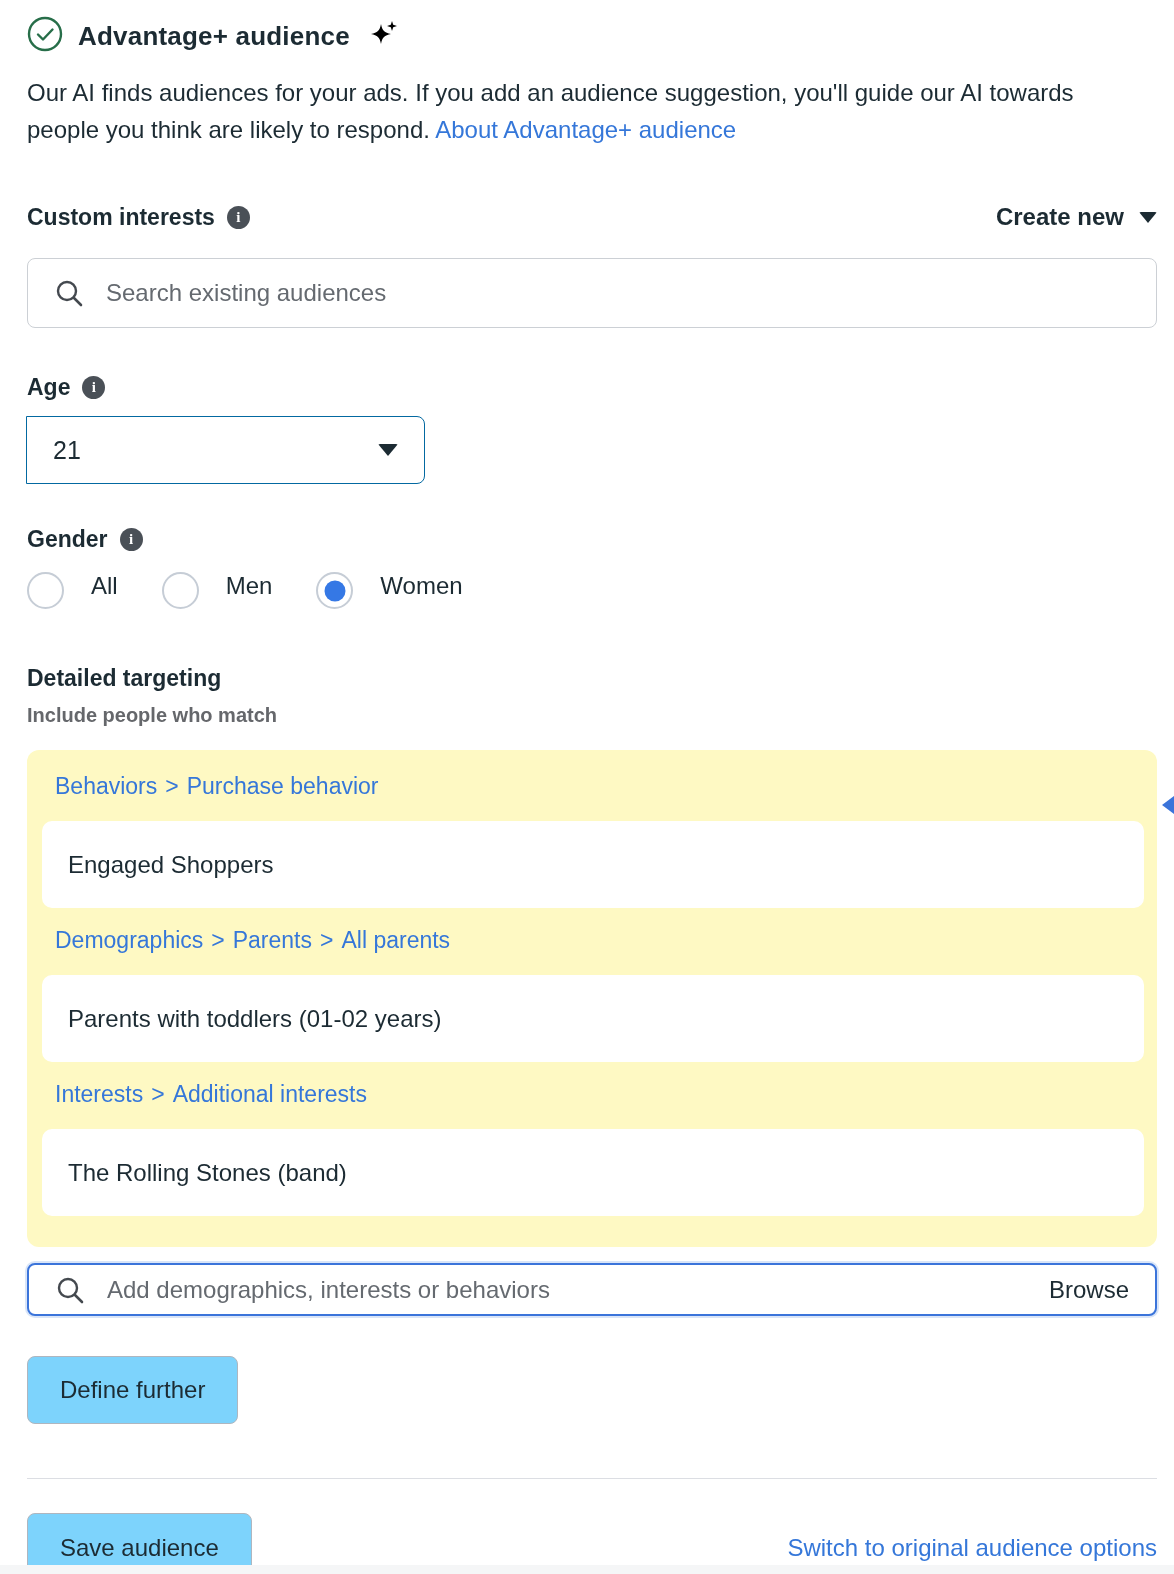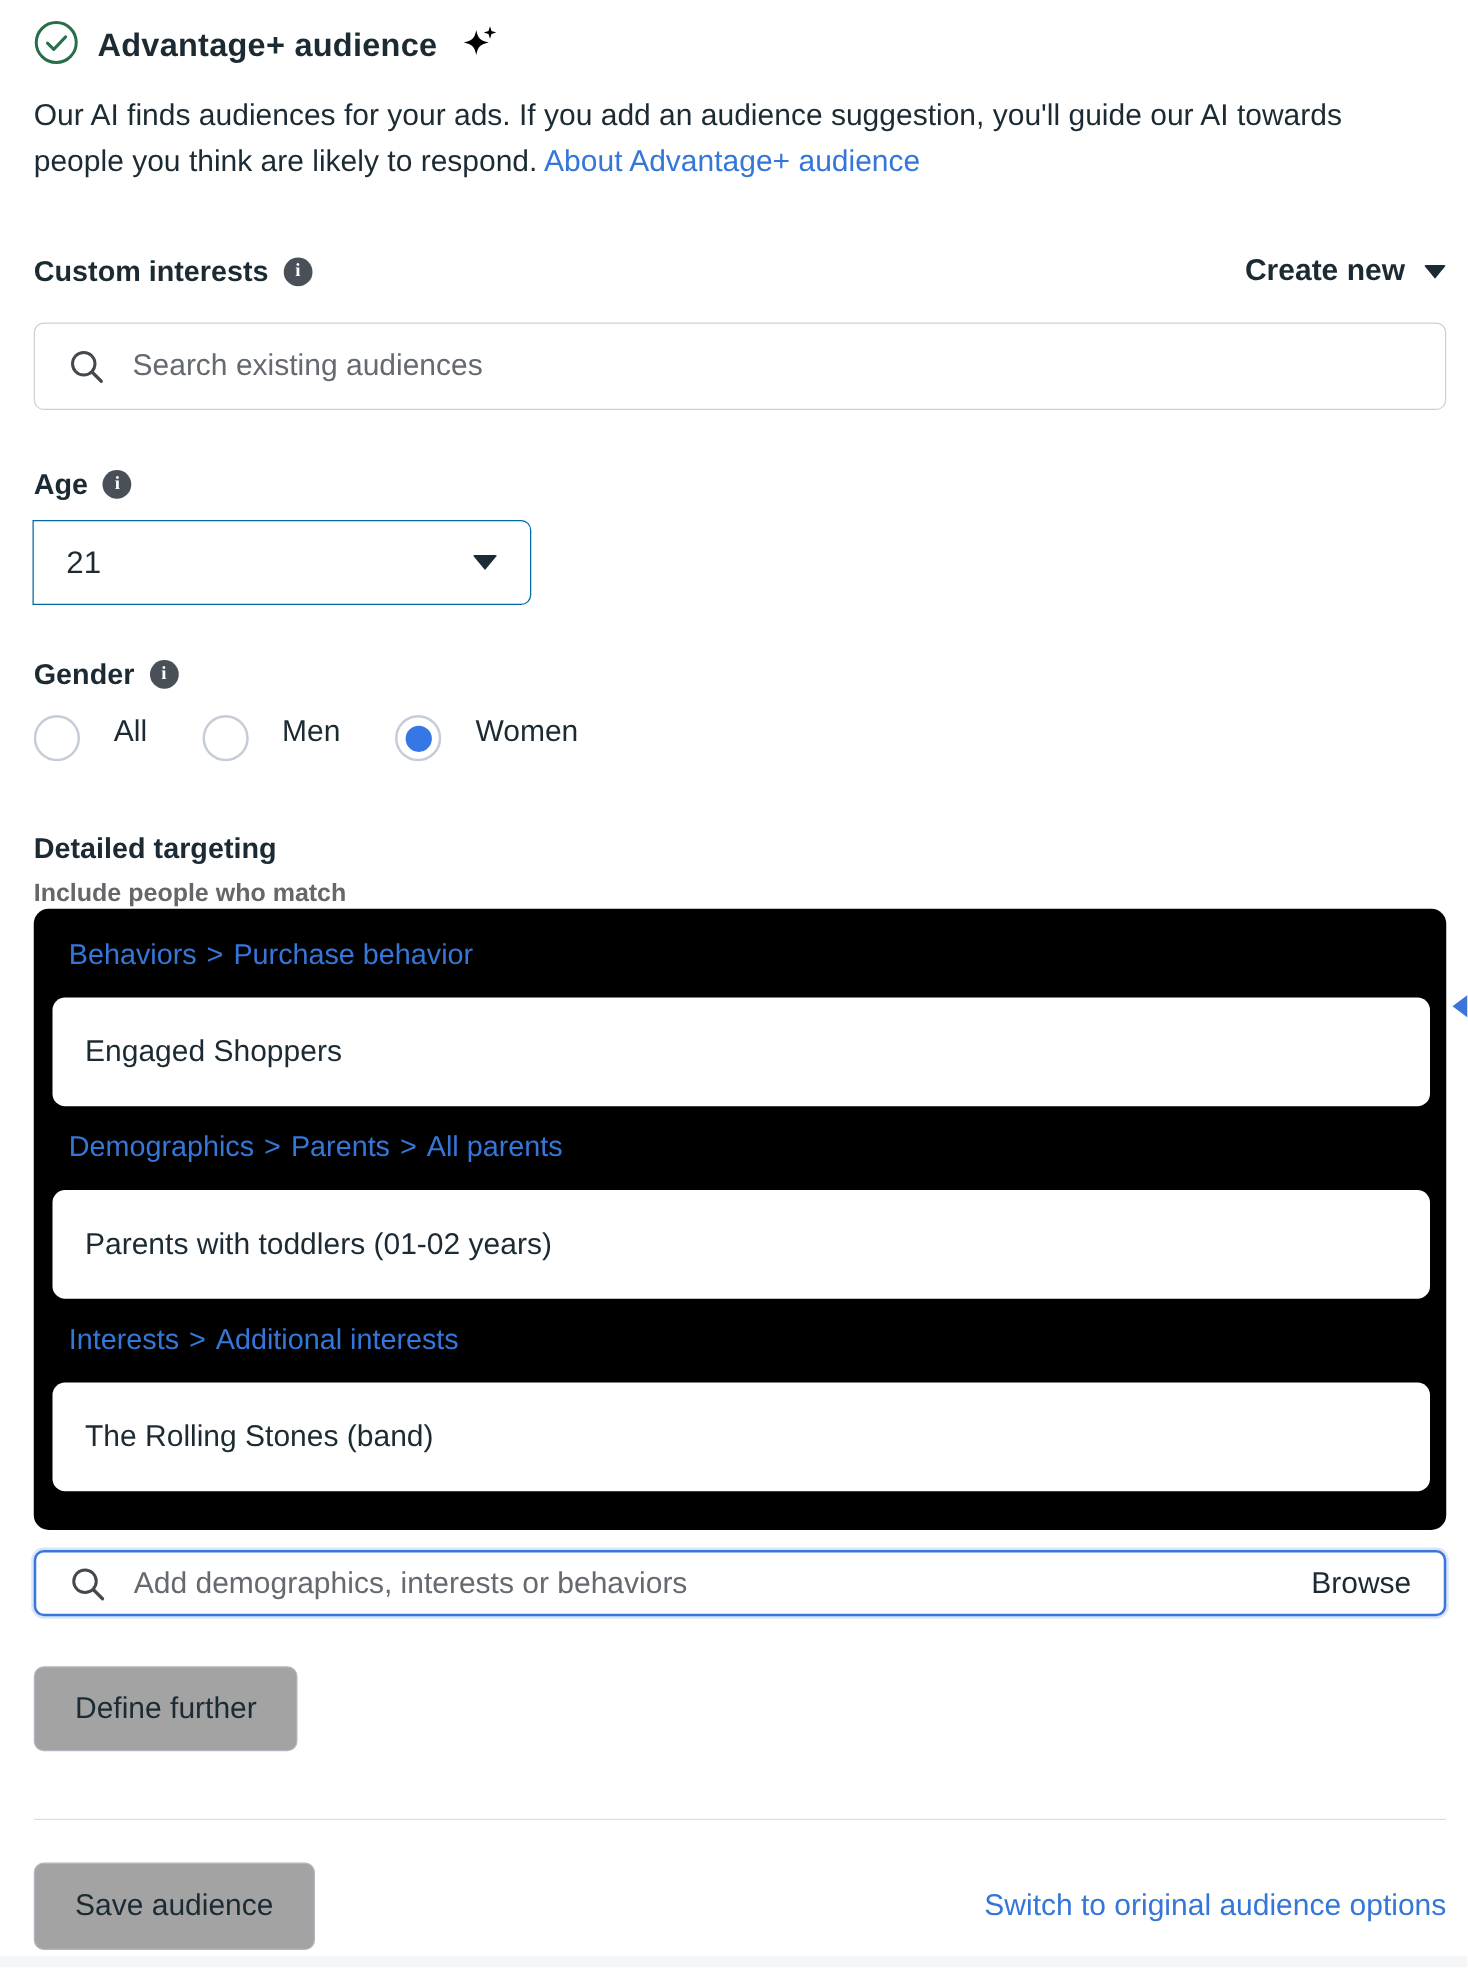--- a/index.html
+++ b/index.html
@@ -75,21 +75,21 @@
     content: ""; position: absolute; left: 50%; top: 50%; transform: translate(-50%,-50%);
     width: 21px; height: 21px; border-radius: 50%; background: #3578e5;
   }
   .radio-label { font-size: 24px; color: #1c2b33; }
 
   
   .dt-label { margin-top: 56px; font-size: 23px; font-weight: 700; }
   .dt-sublabel { margin-top: 12px; font-size: 20px; font-weight: 700; color: #65676b; }
 
   .dt-box {
-    background: #000000; border-radius: 12px;
+    margin-top: 23px; background: #fef9c3; border-radius: 12px;
     padding: 23px 13px 12px 15px; position: relative;
   }
   .crumb { margin: 0 0 21px 13px; font-size: 23px; color: #3577d9; }
   .crumb span { cursor: pointer; }
   .crumb .sep { margin: 0 8px; cursor: default; }
   .dt-card {
     background: #ffffff; border-radius: 10px; height: 87px;
     display: flex; align-items: center; padding: 0 26px;
     font-size: 24px; color: #1c2b33; margin-bottom: 19px;
   }
@@ -100,21 +100,21 @@
     box-shadow: 0 0 0 2px #d9e5f8; display: flex; align-items: center;
     padding: 0 26px; background: #fff;
   }
   .add-box .mag { width: 30px; height: 30px; flex: 0 0 auto; margin-right: 22px; }
   .browse-btn { font-size: 24px; font-weight: 500; color: #1c2b33; cursor: pointer; flex: 0 0 auto; }
 
   
   .btn-outline {
     margin-top: 40px; display: inline-block; height: 68px; line-height: 64px;
     padding: 0 32px; border: 1px solid #afb6bf; border-radius: 8px;
-    font-size: 24px; font-weight: 500; color: #1c2b33; background: #a3a3a3; cursor: pointer;
+    font-size: 24px; font-weight: 500; color: #1c2b33; background: #7dd3fc; cursor: pointer;
     font-family: inherit;
   }
   .divider { margin-top: 54px; border-top: 1px solid #dcdee3; }
   .bottom-row { margin-top: 34px; display: flex; align-items: center; justify-content: space-between; }
   .bottom-row .btn-outline { margin-top: 0; height: 70px; line-height: 66px; }
   .switch-link { font-size: 24px; color: #3577d9; cursor: pointer; text-decoration: none; }
 
   
   .edge-arrow {
     position: absolute; right: 0; top: 796px; width: 0; height: 0;

